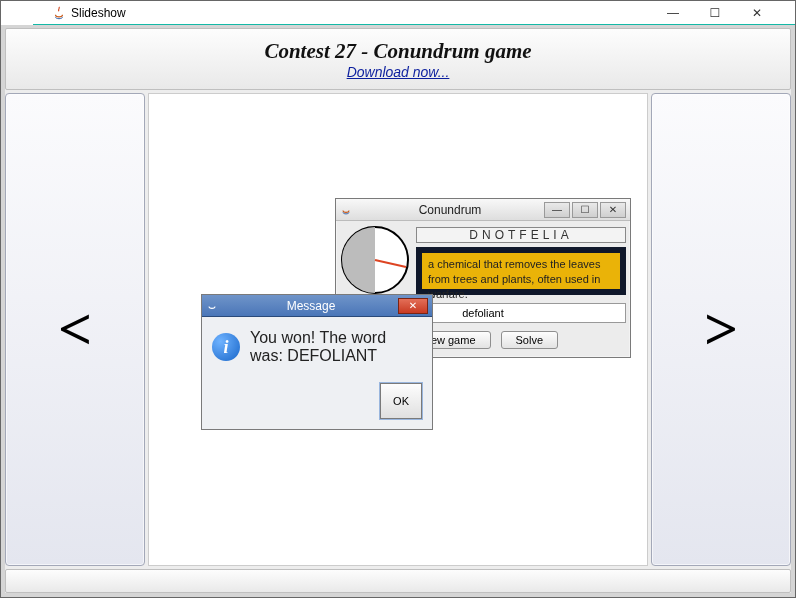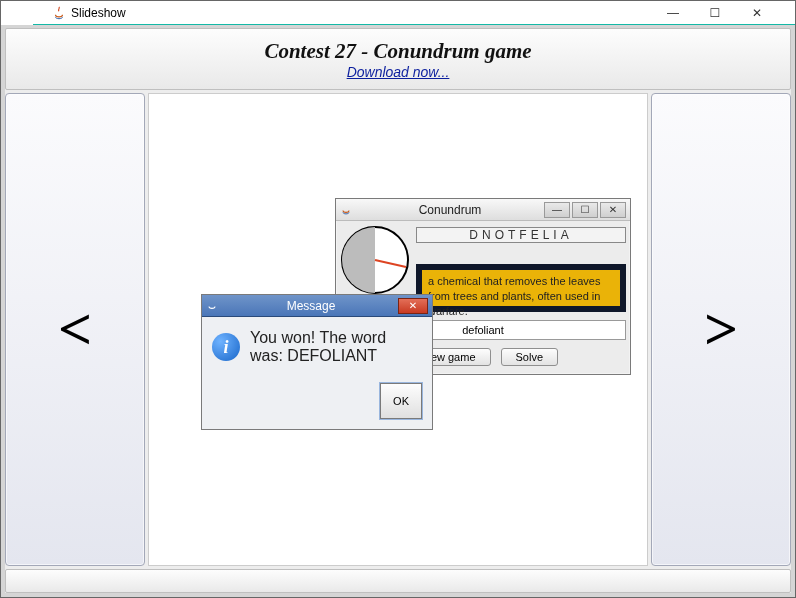--- a/index.html
+++ b/index.html
@@ -37,21 +37,21 @@
   .mini-titlebar .mini-icon { width:14px; height:14px; margin-right:4px;}
   .mini-wbtns { display:flex; gap:0;}
   .mini-wbtn { width:26px; height:16px; background:linear-gradient(#e9e9e9,#cfcfcf); border:1px solid #999; display:flex; align-items:center; justify-content:center; font-size:10px; color:#333; margin-left:2px;}
   .mini-body { padding:4px; }
 
   #conundrum { left:186px; top:86px; width:296px;margin-top:18px; }
   #conundrum .row1 { display:flex; gap:6px; align-items:flex-start;}
   .pie { width:70px; height:70px; position:relative; }
   .anagram-box { flex:1; height:22px; border:1px solid #888; background:#f3f3f3; display:flex; align-items:center; justify-content:center; letter-spacing:4px; font-size:12px; font-family: Arial; color:#333; margin-top:2px;}
   .clue-box { border:6px solid #0f172a; background:#eab308; padding:4px 6px; font-size:11px; color:#222; margin-top:4px; line-height:1.35; height:48px;}
-  .row1-right { flex:1; display:flex; flex-direction:column;gap:17px;}
+  .row1-right { flex:1; display:flex; flex-direction:column;}
   .answer-input { width: 100%; height:20px; border:1px solid #999; background:#fff; font-size:11px; text-align:center; margin-top:8px; padding:1px;}
   .btn-row { display:flex; gap:10px; justify-content:center; margin:8px 0 4px;}
   .swing-btn { background: linear-gradient(#fdfdfd,#e3e3e3); border:1px solid #8f8f8f; border-radius:3px; padding:2px 14px; font-size:11px; cursor:pointer;}
 
   
   #msgdlg { left:52px; top:200px; width:232px; }
   #msgdlg .mini-titlebar { background: linear-gradient(#6f94c9,#4a76b8); color:#fff; border-bottom:1px solid #2a4a7a;}
   #msgdlg .mini-titlebar .mini-title { color:#fff; font-size:12px;}
   #msgdlg .close-red { width:30px; height:16px; background:linear-gradient(#e36f58,#c83a22); border:1px solid #7a2414; color:#fff; font-size:10px; display:flex; align-items:center; justify-content:center;}
   #msgdlg .msg-body { background:#eef0f3; padding:12px 10px 10px; min-height:80px;}

